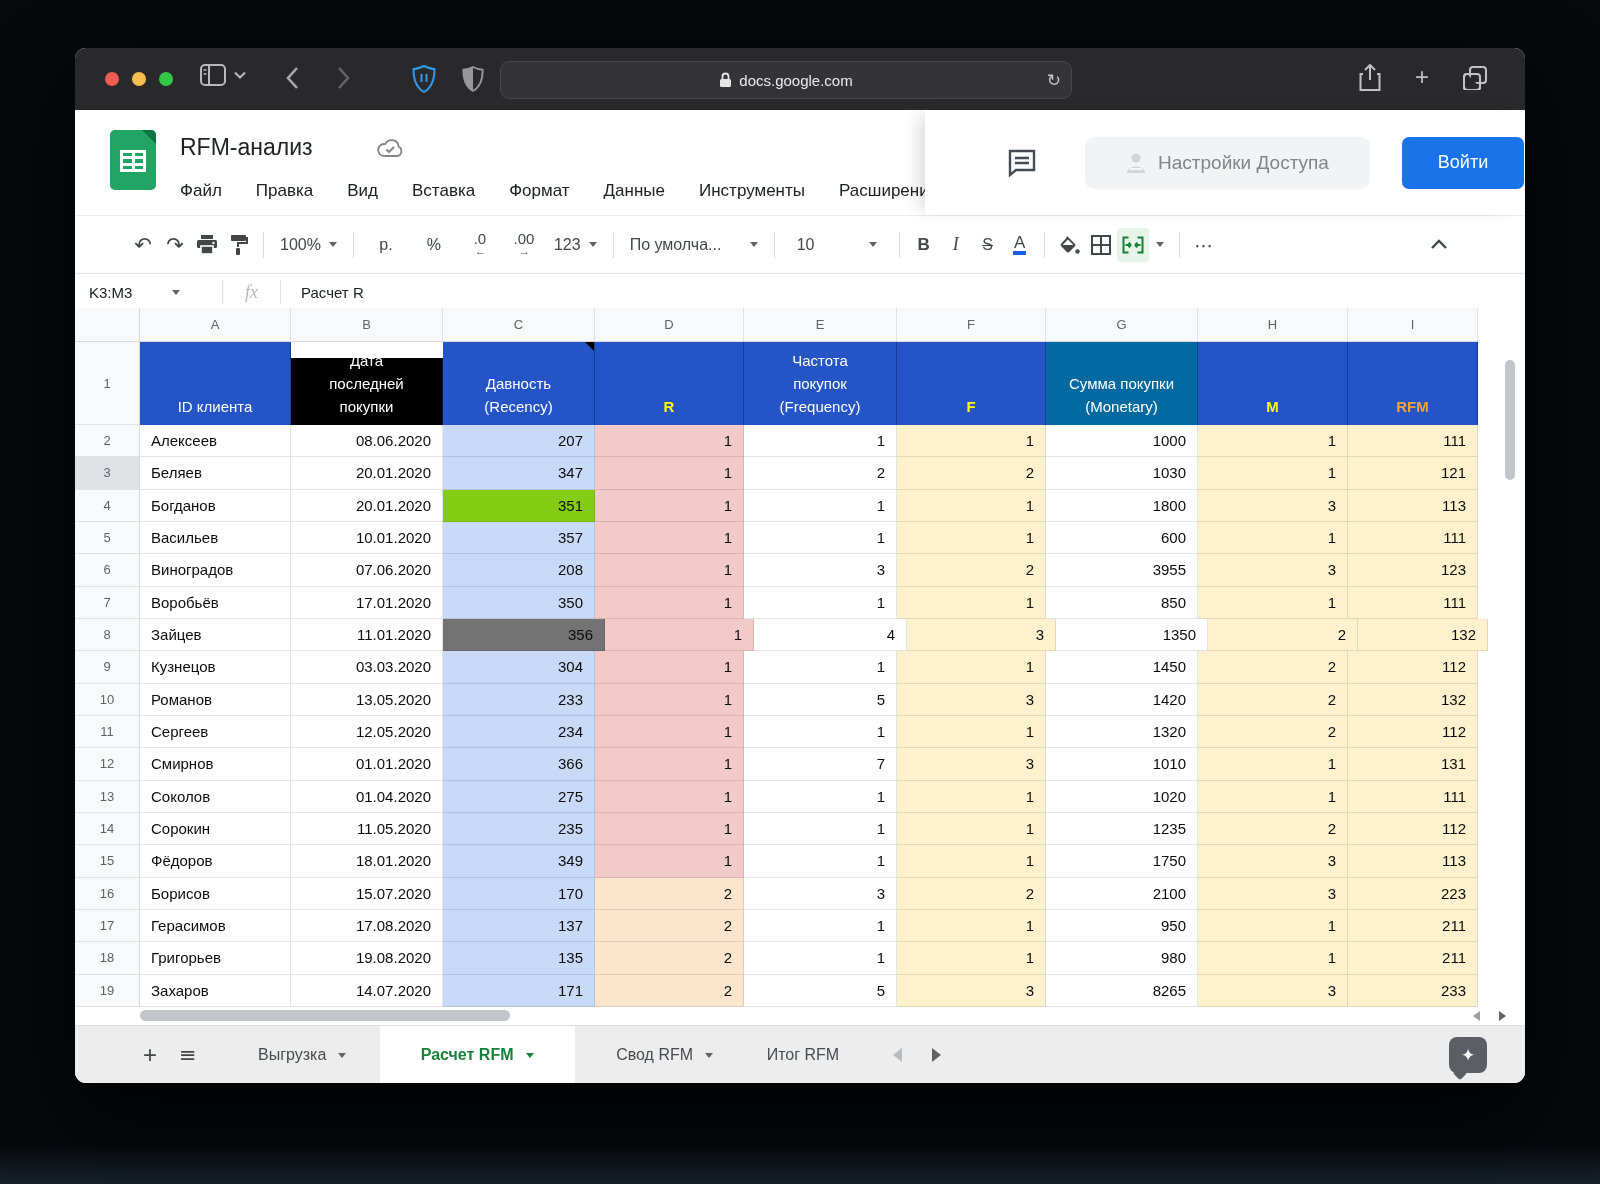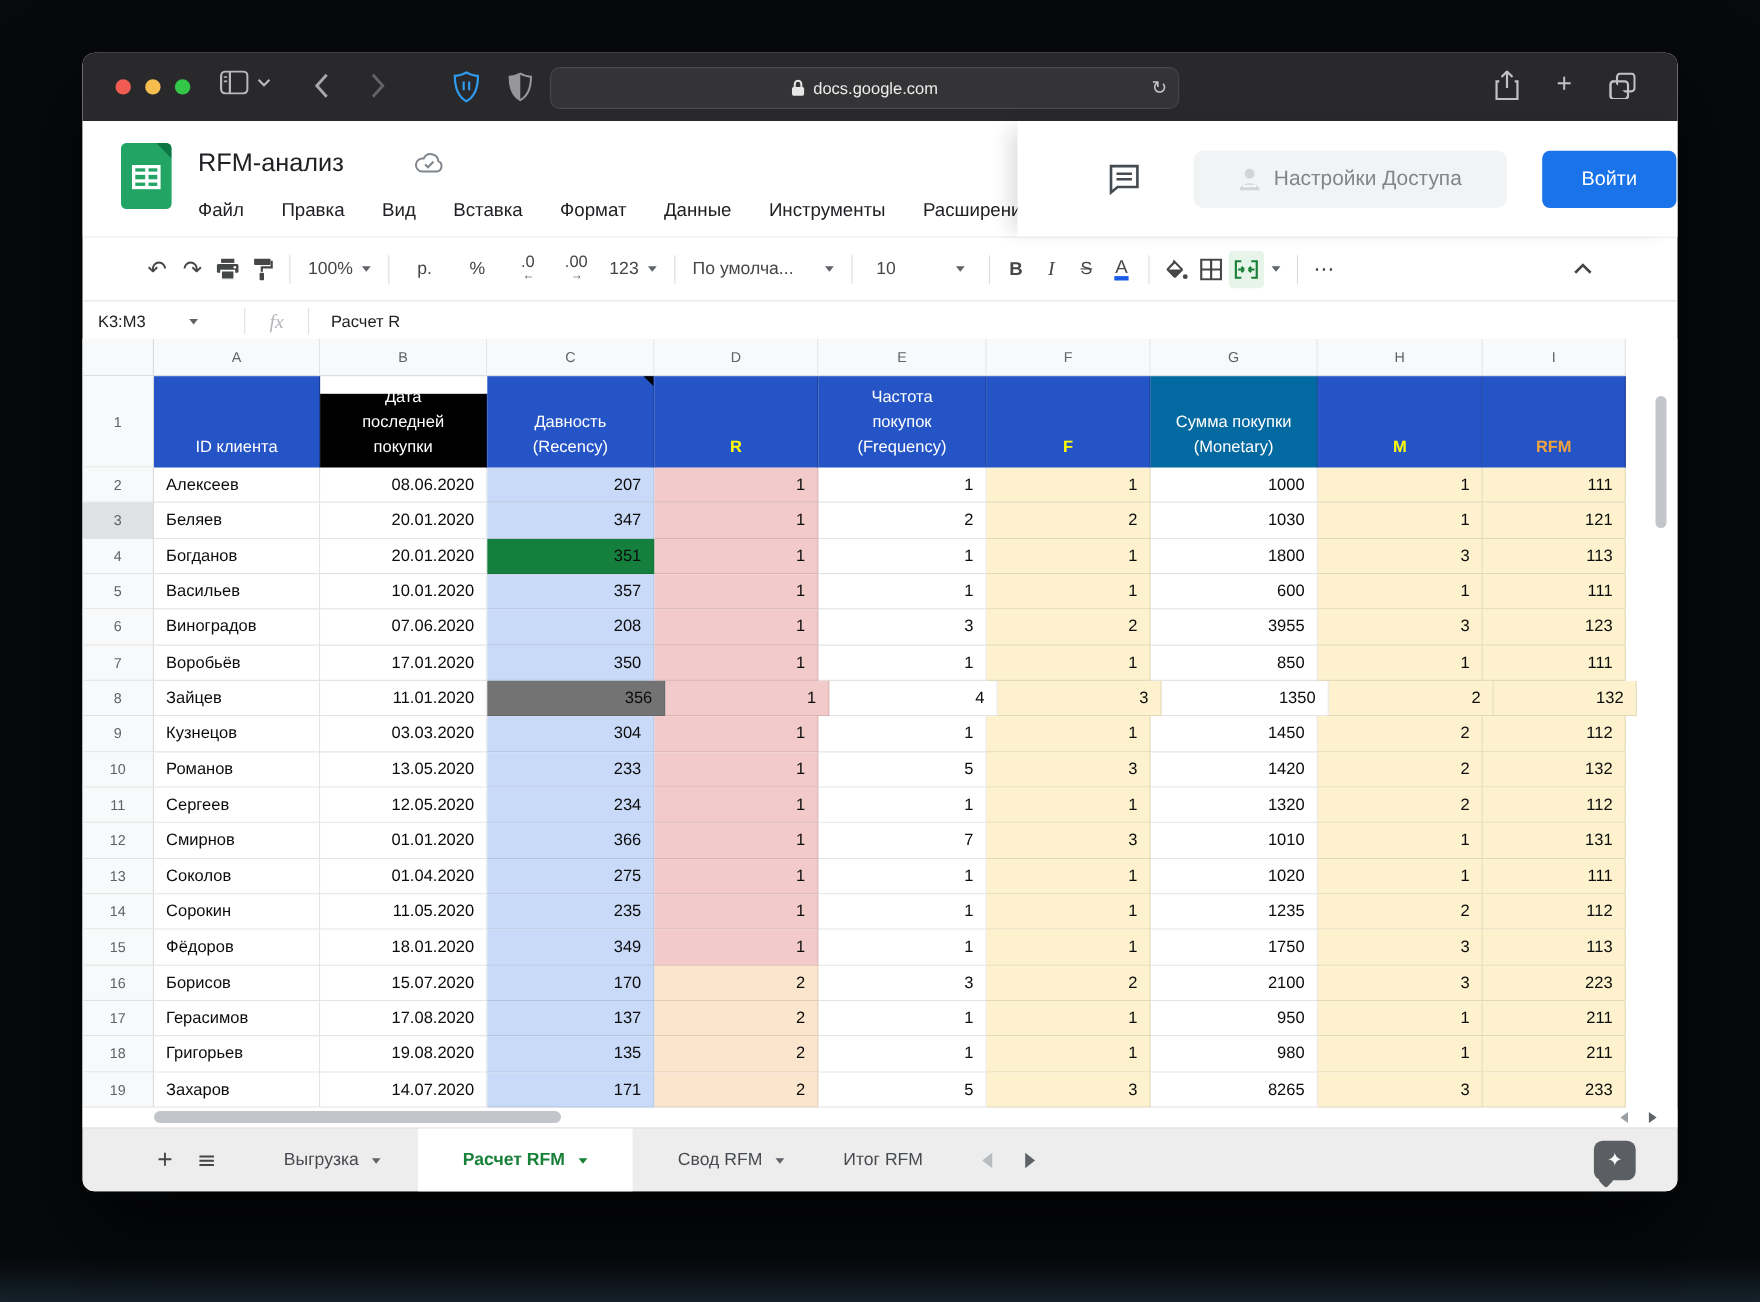--- a/index.html
+++ b/index.html
@@ -437,21 +437,21 @@
           <div class="cell right" style="width: 153px;">2</div>
           <div class="cell right" style="width: 149px; background: rgb(253, 242, 205);">2</div>
           <div class="cell right" style="width: 152px;">1030</div>
           <div class="cell right" style="width: 150px; background: rgb(253, 242, 205);">1</div>
           <div class="cell right" style="width: 130px; background: rgb(253, 242, 205);">121</div>
         </div>
         <div class="drow">
           <div class="gut" style="width: 65px;">4</div>
           <div class="cell left" style="width: 151px;">Богданов</div>
           <div class="cell right" style="width: 152px;">20.01.2020</div>
-          <div class="cell right" style="width: 152px; background: #15803d;">351</div>
+          <div class="cell right" style="width: 152px; background: #84cc16;">351</div>
           <div class="cell right" style="width: 149px; background: rgb(242, 202, 202);">1</div>
           <div class="cell right" style="width: 153px;">1</div>
           <div class="cell right" style="width: 149px; background: rgb(253, 242, 205);">1</div>
           <div class="cell right" style="width: 152px;">1800</div>
           <div class="cell right" style="width: 150px; background: rgb(253, 242, 205);">3</div>
           <div class="cell right" style="width: 130px; background: rgb(253, 242, 205);">113</div>
         </div>
         <div class="drow">
           <div class="gut" style="width: 65px;">5</div>
           <div class="cell left" style="width: 151px;">Васильев</div>

